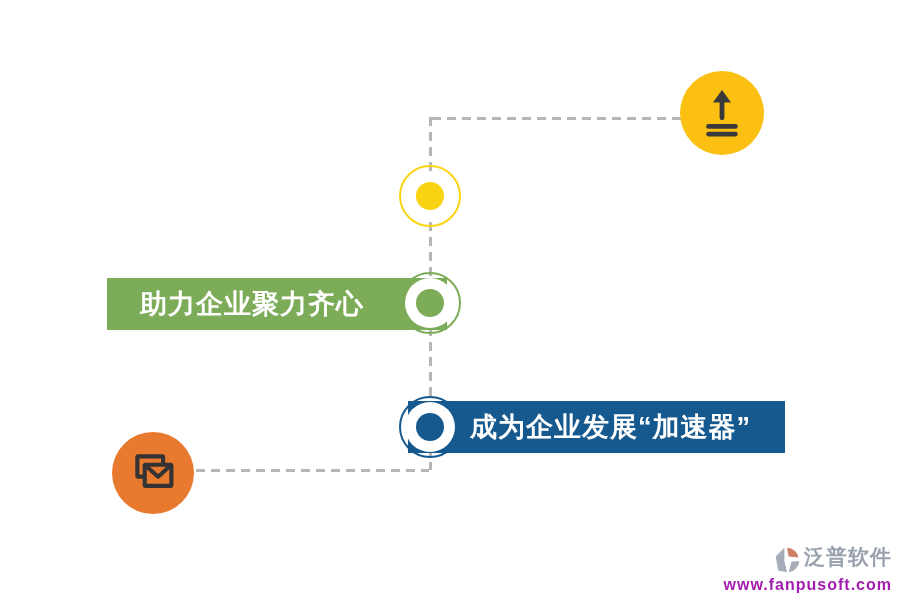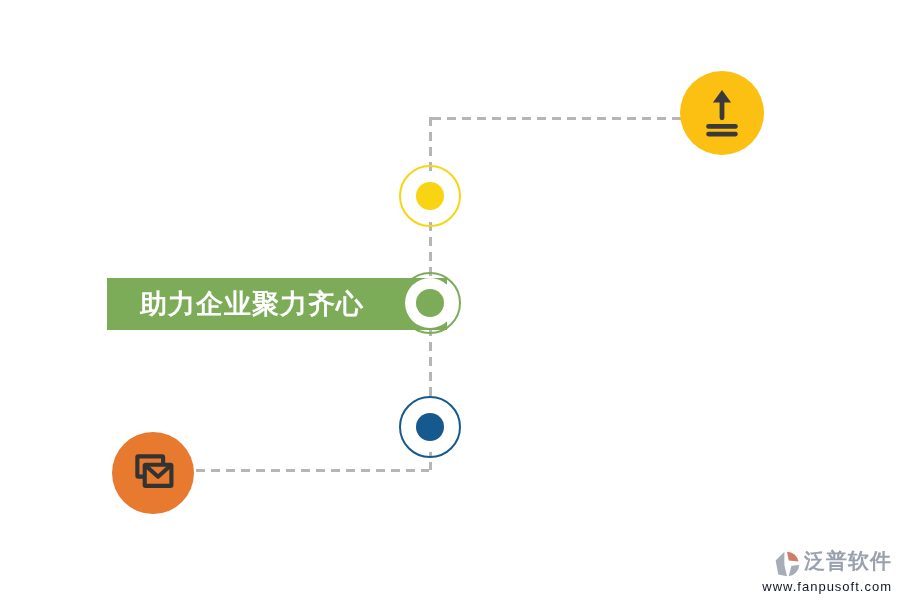--- a/index.html
+++ b/index.html
@@ -58,33 +58,36 @@
   #badge-upload{left:680px;top:71px;width:84px;height:84px;background:#fbc012;}
   #badge-mail{left:112px;top:432px;width:82px;height:82px;background:#e87a2f;}
 
   
   .watermark{
     position:absolute;right:8px;bottom:6px;
     display:flex;flex-direction:column;align-items:flex-end;line-height:1.1;
   }
   .wm-row{display:flex;align-items:flex-start;gap:3px;}
   .wm-brand{font-size:21px;font-weight:bold;color:#9aa1ae;letter-spacing:1px;}
-  .wm-url{font-size:13px;font-weight:normal;color:#0f172a;letter-spacing:1px;margin-top:1px;}
+  .wm-url{font-size:16px;font-weight:bold;color:#a21caf;letter-spacing:1px;margin-top:1px;}
 </style>
 </head>
 <body>
 
 <div class="stage">
 
   <div class="dash-h" id="conn-top"></div>
   <div class="dash-v" id="conn-vert"></div>
   <div class="dash-h" id="conn-bottom"></div>
 
   <div class="bar" id="bar-green">
     <span>助力企业聚力齐心</span>
+  </div>
+  <div class="bar" id="bar-blue">
+    <span>成为企业发展“加速器”</span>
   </div>
 
   <div class="node" id="node-yellow">
     <div class="white">
       <div class="dot"></div>
     </div>
   </div>
   <div class="node" id="node-green">
     <div class="white">
       <div class="dot"></div>

